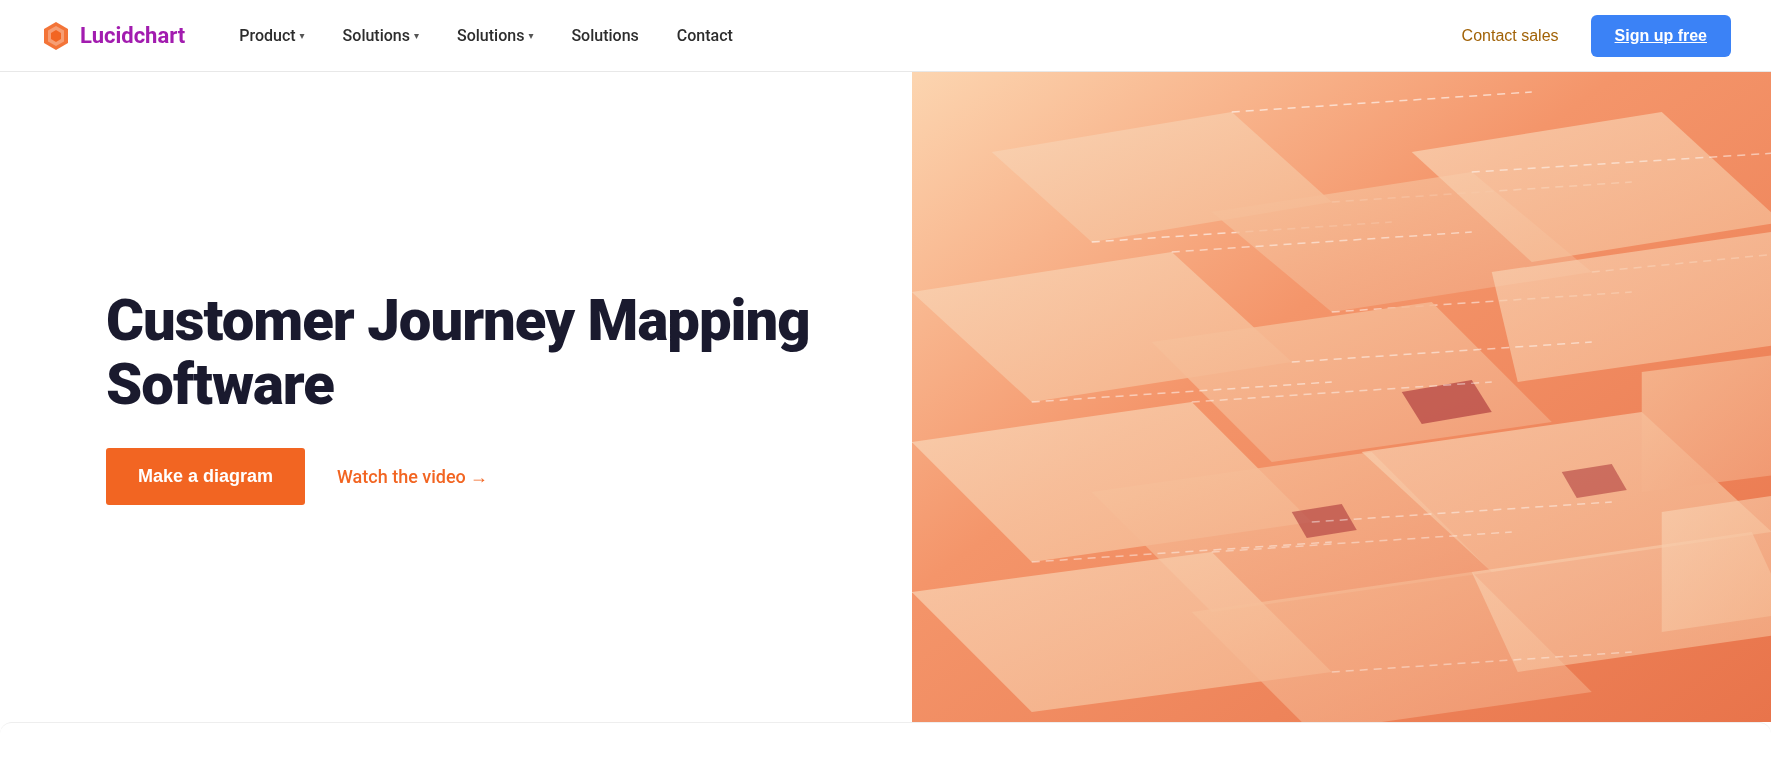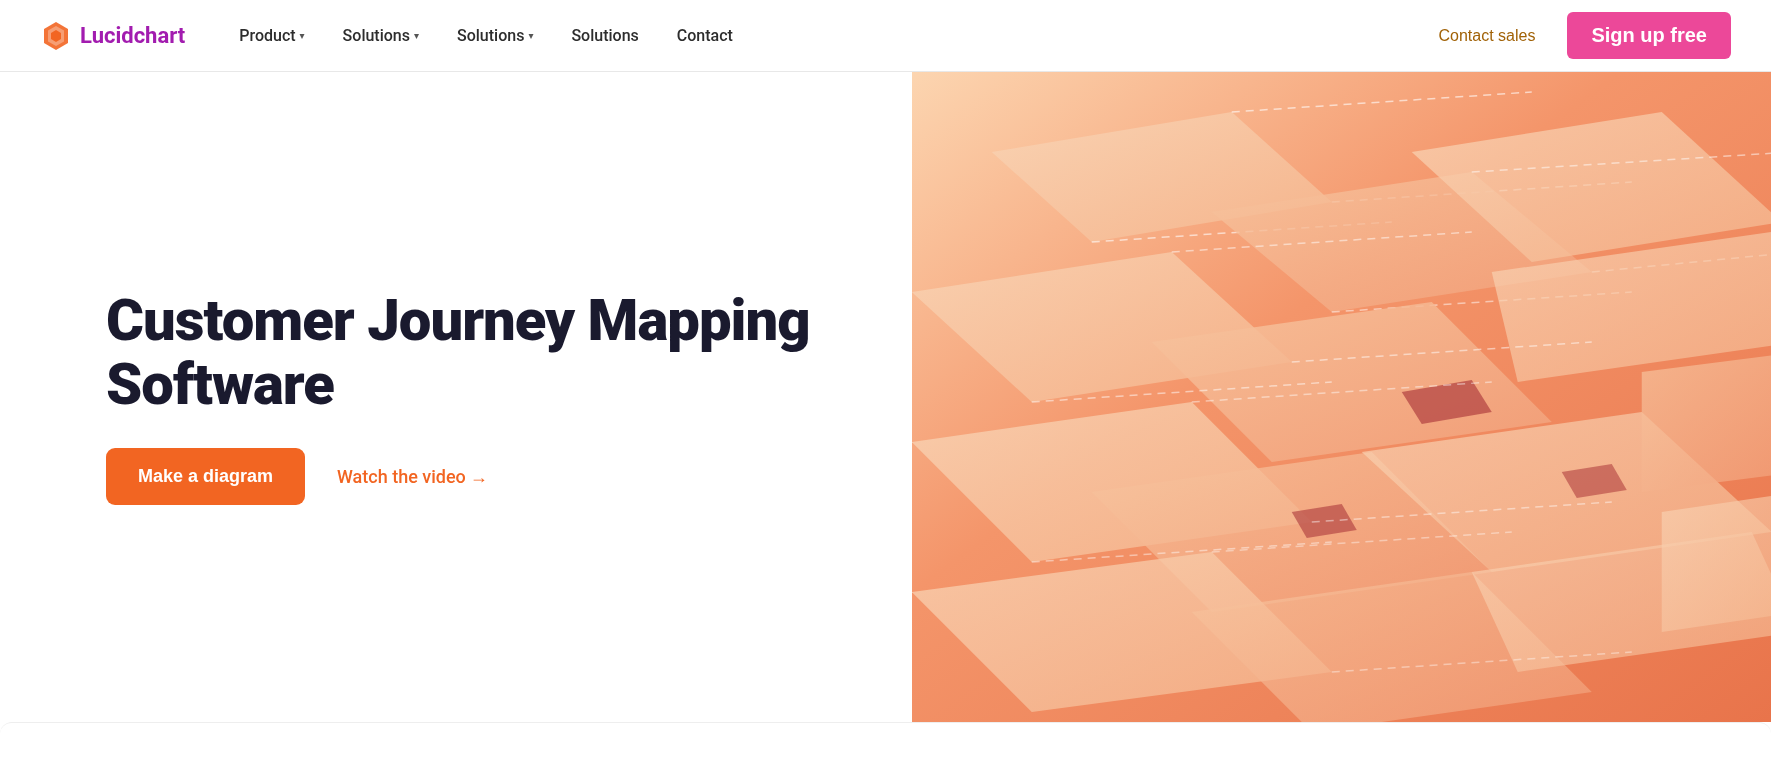--- a/index.html
+++ b/index.html
@@ -84,29 +84,30 @@
       font-size: 16px;
       color: #a16207;
       cursor: pointer;
       font-weight: 500;
       background: none;
       border: none;
       padding: 8px 16px;
     }
 
     .signup-btn {
-      background: #ec4899;
+      background: #3b82f6;
       color: #fff;
-      font-size: 20px;
+      font-size: 16px;
       font-weight: 700;
       padding: 12px 24px;
       border-radius: 6px;
       border: none;
       cursor: pointer;
       white-space: nowrap;
+      text-decoration: underline;
     }
 
     
     .hero {
       display: flex;
       width: 100%;
       min-height: 650px;
       position: relative;
       margin-left: 26px;
     }
@@ -142,21 +143,21 @@
       align-items: center;
       gap: 32px;
     }
 
     .make-diagram-btn {
       background: #f26522;
       color: #fff;
       font-size: 18px;
       font-weight: 700;
       padding: 18px 32px;
-      border-radius: 9px;
+      border-radius: 3px;
       border: none;
       cursor: pointer;
       white-space: nowrap;
     }
 
     .watch-video-link {
       display: flex;
       align-items: center;
       gap: 4px;
       font-size: 18px;

